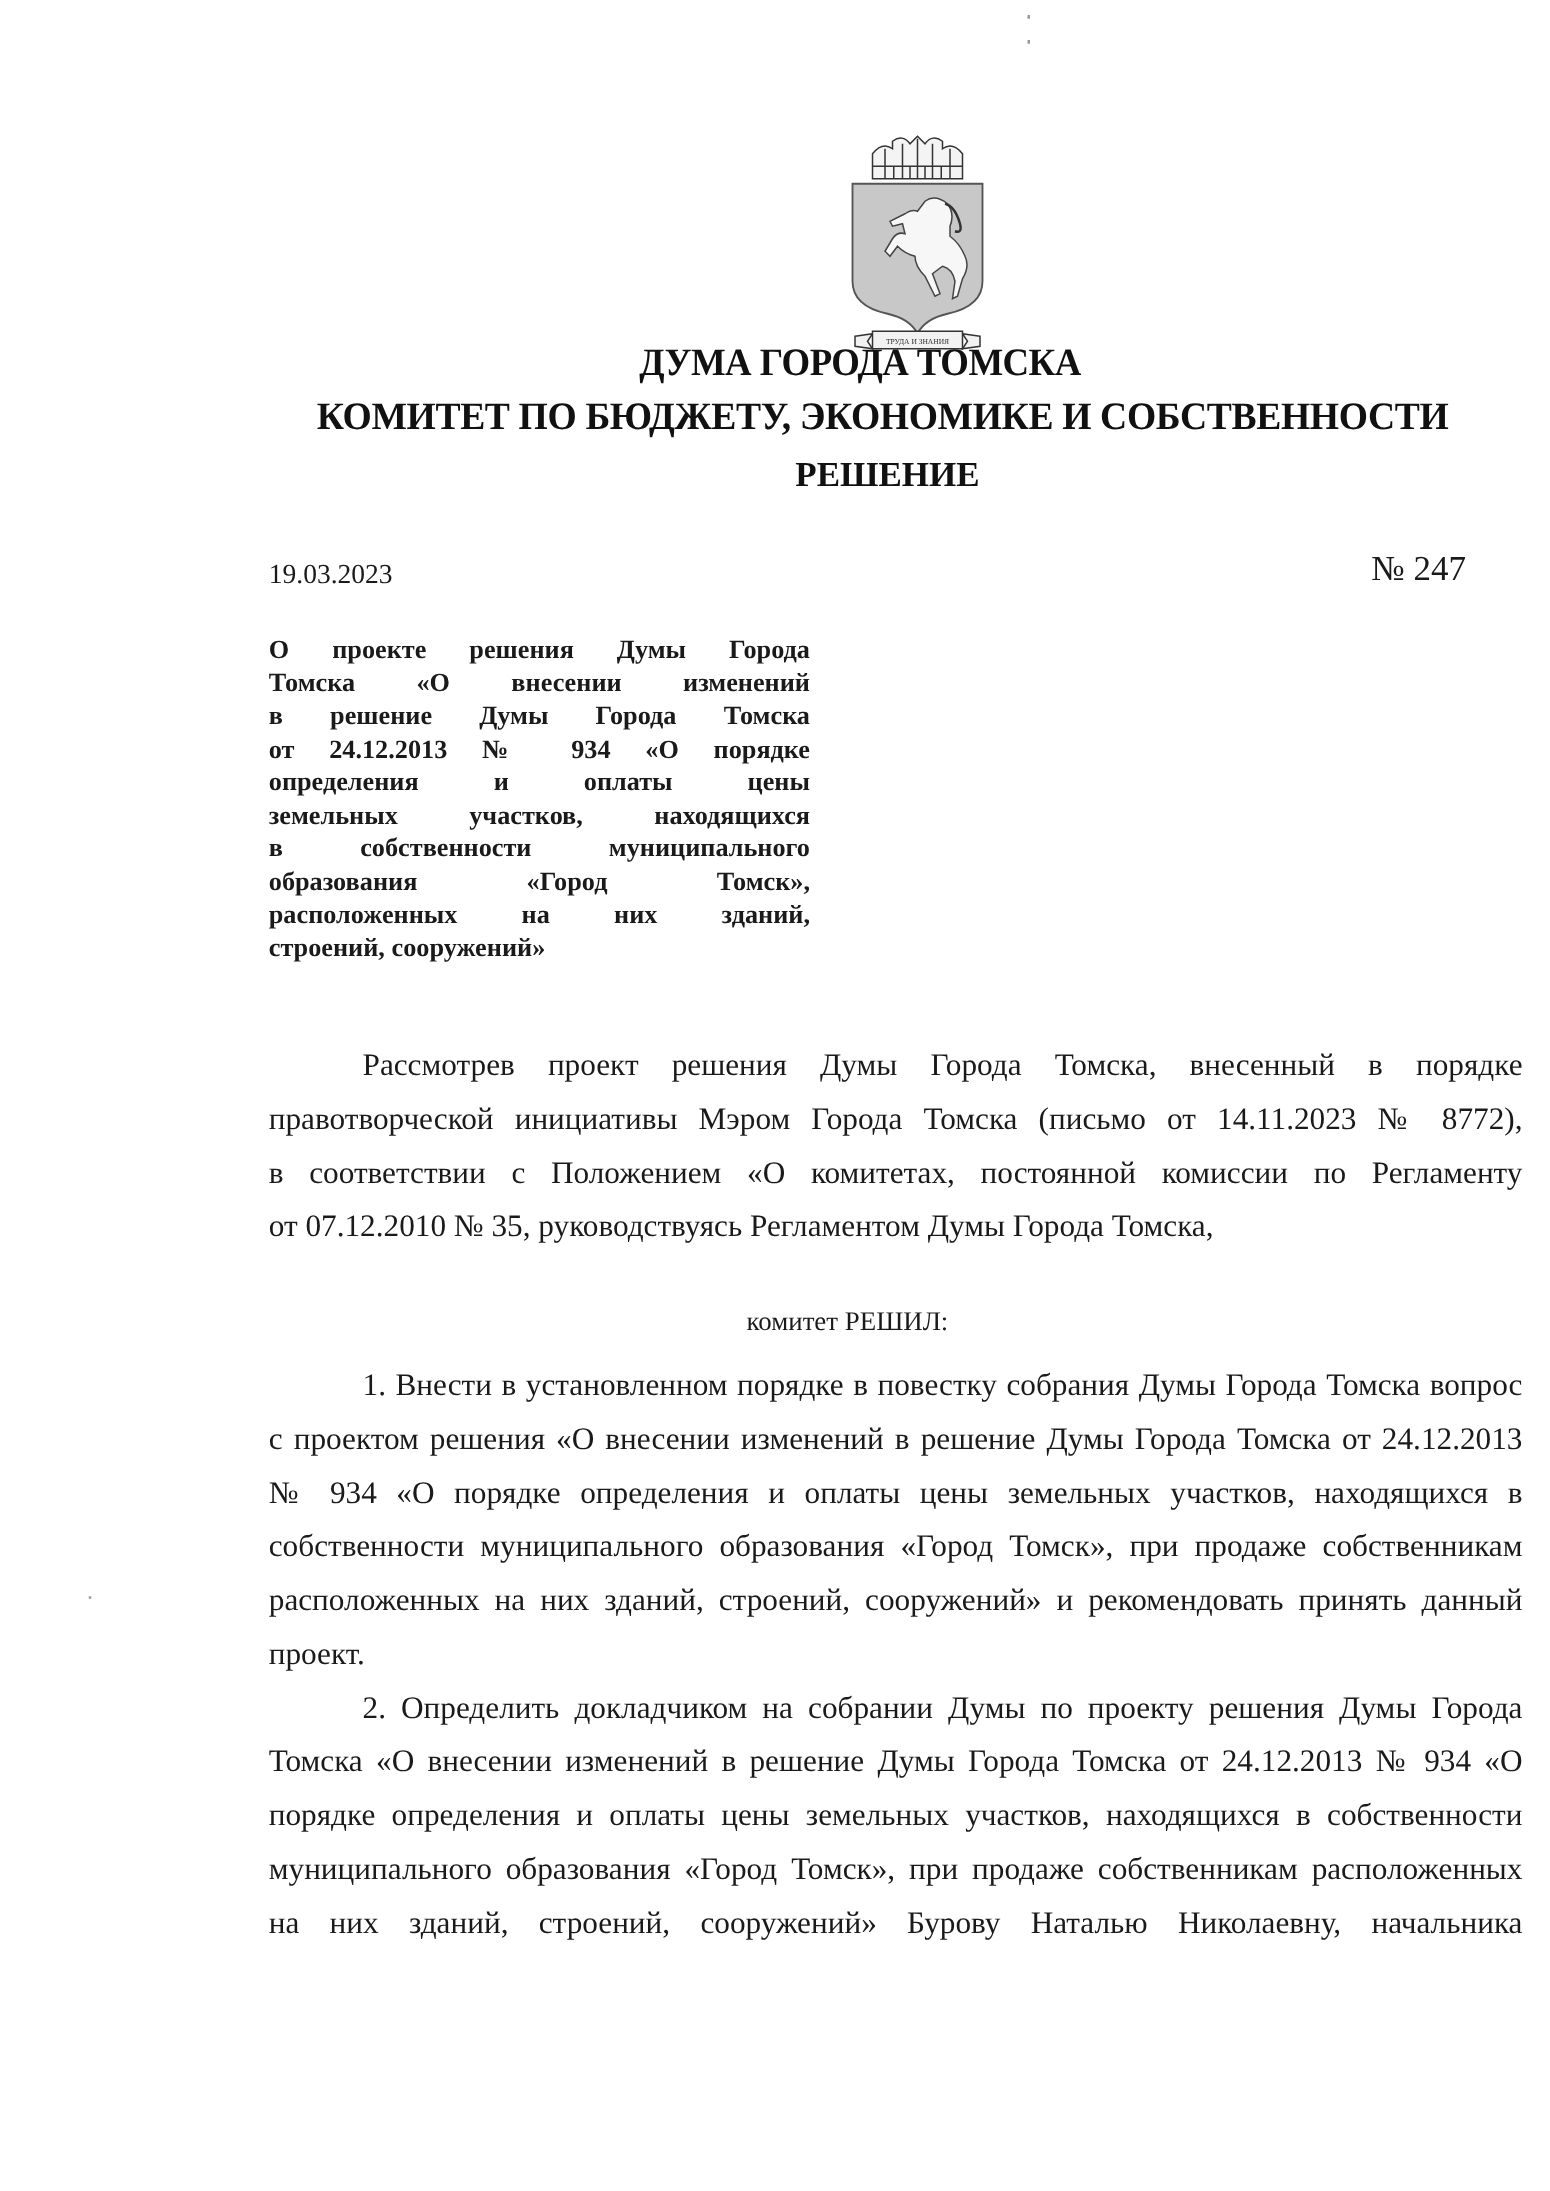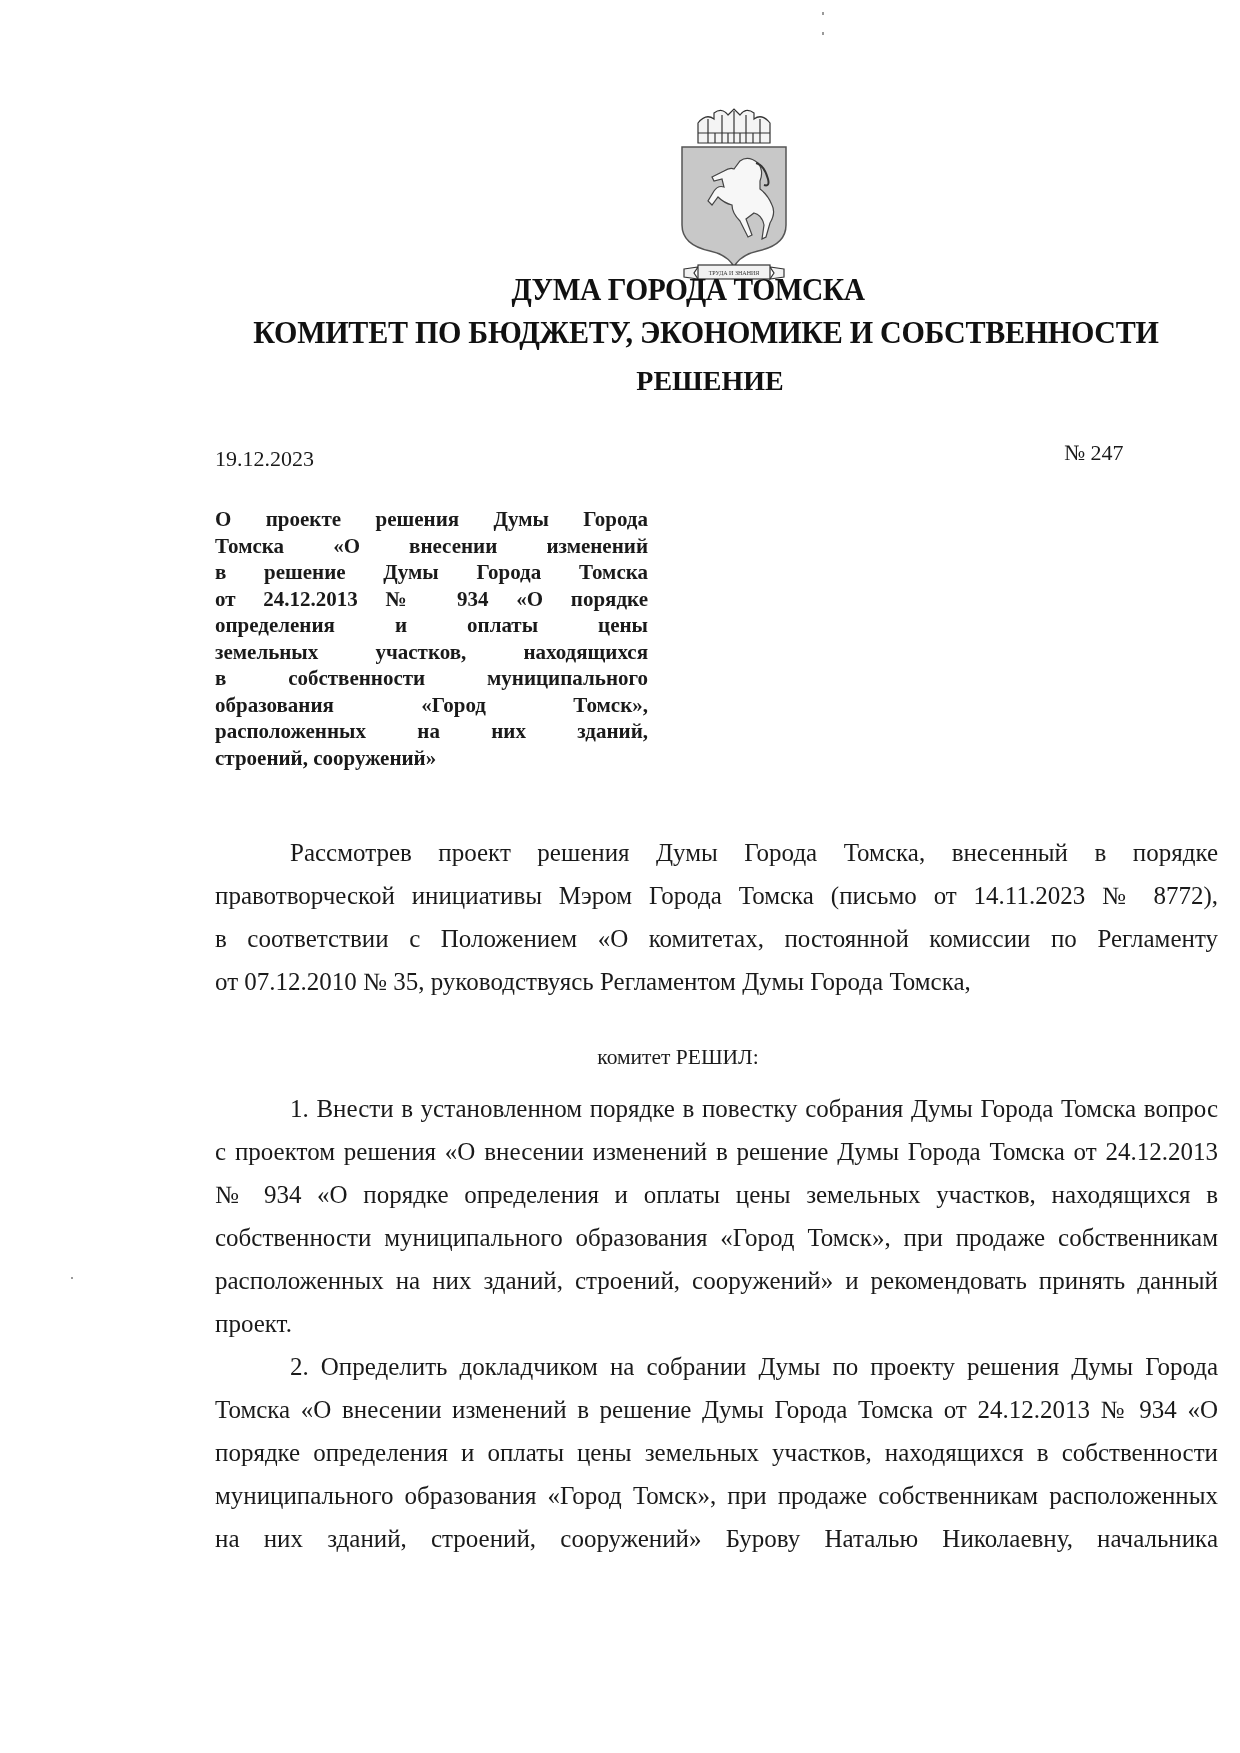--- a/index.html
+++ b/index.html
@@ -63,23 +63,23 @@
       left: 62px;
     }
     .doc-date {
       position: absolute;
       left: 187px;
       top: 446px;
       font-size: 22px;
     }
     .doc-number {
       position: absolute;
-      left: 1036px;
+      left: 1069px;
       top: 440px;
-      font-size: 22px;
+      font-size: 28px;
     }
     .subject {
       position: absolute;
       left: 187px;
       top: 506px;
       width: 433px;
       font-size: 21px;
       font-weight: bold;
       line-height: 26.5px;
     }
@@ -165,21 +165,21 @@
       <path d="M116 164 L102 162 L106 168 L102 174 L116 172 Z"></path>
       <rect x="30" y="160" width="72" height="14"></rect>
       <text x="66" y="170" font-size="6" text-anchor="middle" fill="#333" stroke="none" font-family="Liberation Serif, serif">ТРУДА И ЗНАНИЯ</text>
     </g>
   </svg>
 
   <div class="header-line duma-title">ДУМА ГОРОДА ТОМСКА</div>
   <div class="header-line committee-title">КОМИТЕТ ПО БЮДЖЕТУ, ЭКОНОМИКЕ И СОБСТВЕННОСТИ</div>
   <div class="header-line decision-title">РЕШЕНИЕ</div>
 
-  <div class="doc-date">19.12.2023</div>
+  <div class="doc-date">19.03.2023</div>
   <div class="doc-number">№ 247</div>
 
   <div class="subject">
     <span class="line">О проекте решения Думы Города</span>
     <span class="line">Томска «О внесении изменений</span>
     <span class="line">в решение Думы Города Томска</span>
     <span class="line">от 24.12.2013 № 934 «О порядке</span>
     <span class="line">определения и оплаты цены</span>
     <span class="line">земельных участков, находящихся</span>
     <span class="line">в собственности муниципального</span>

